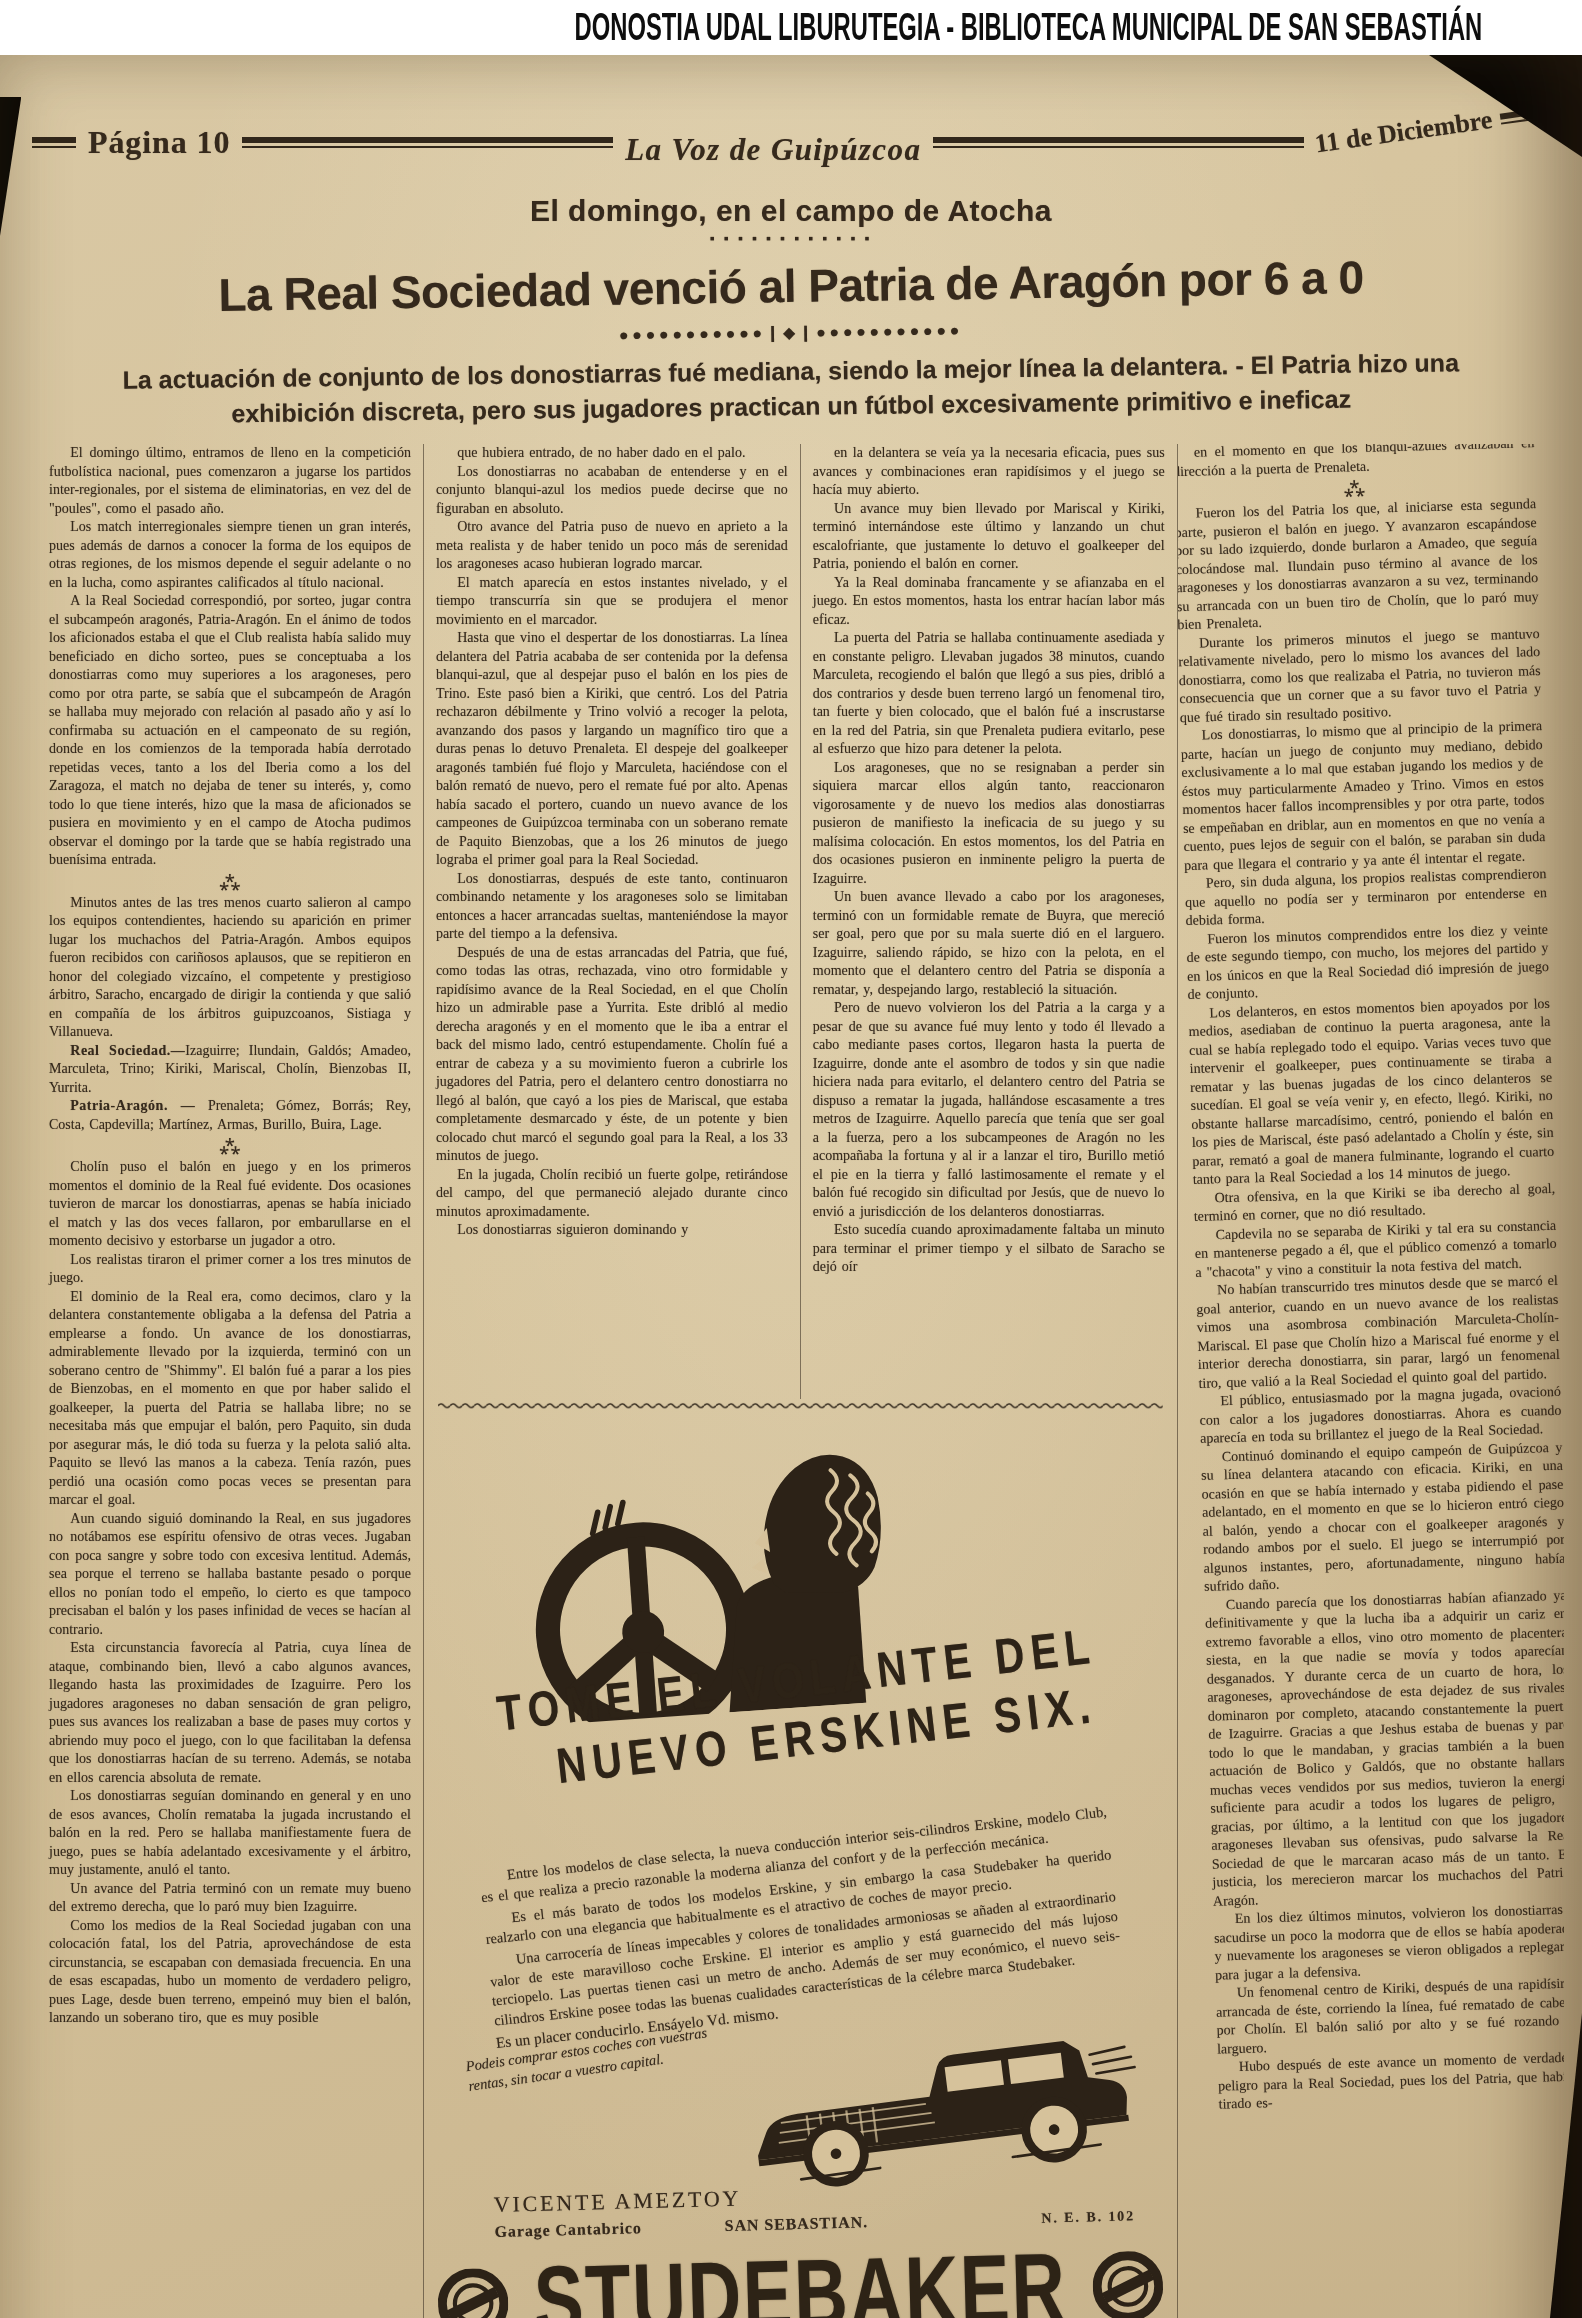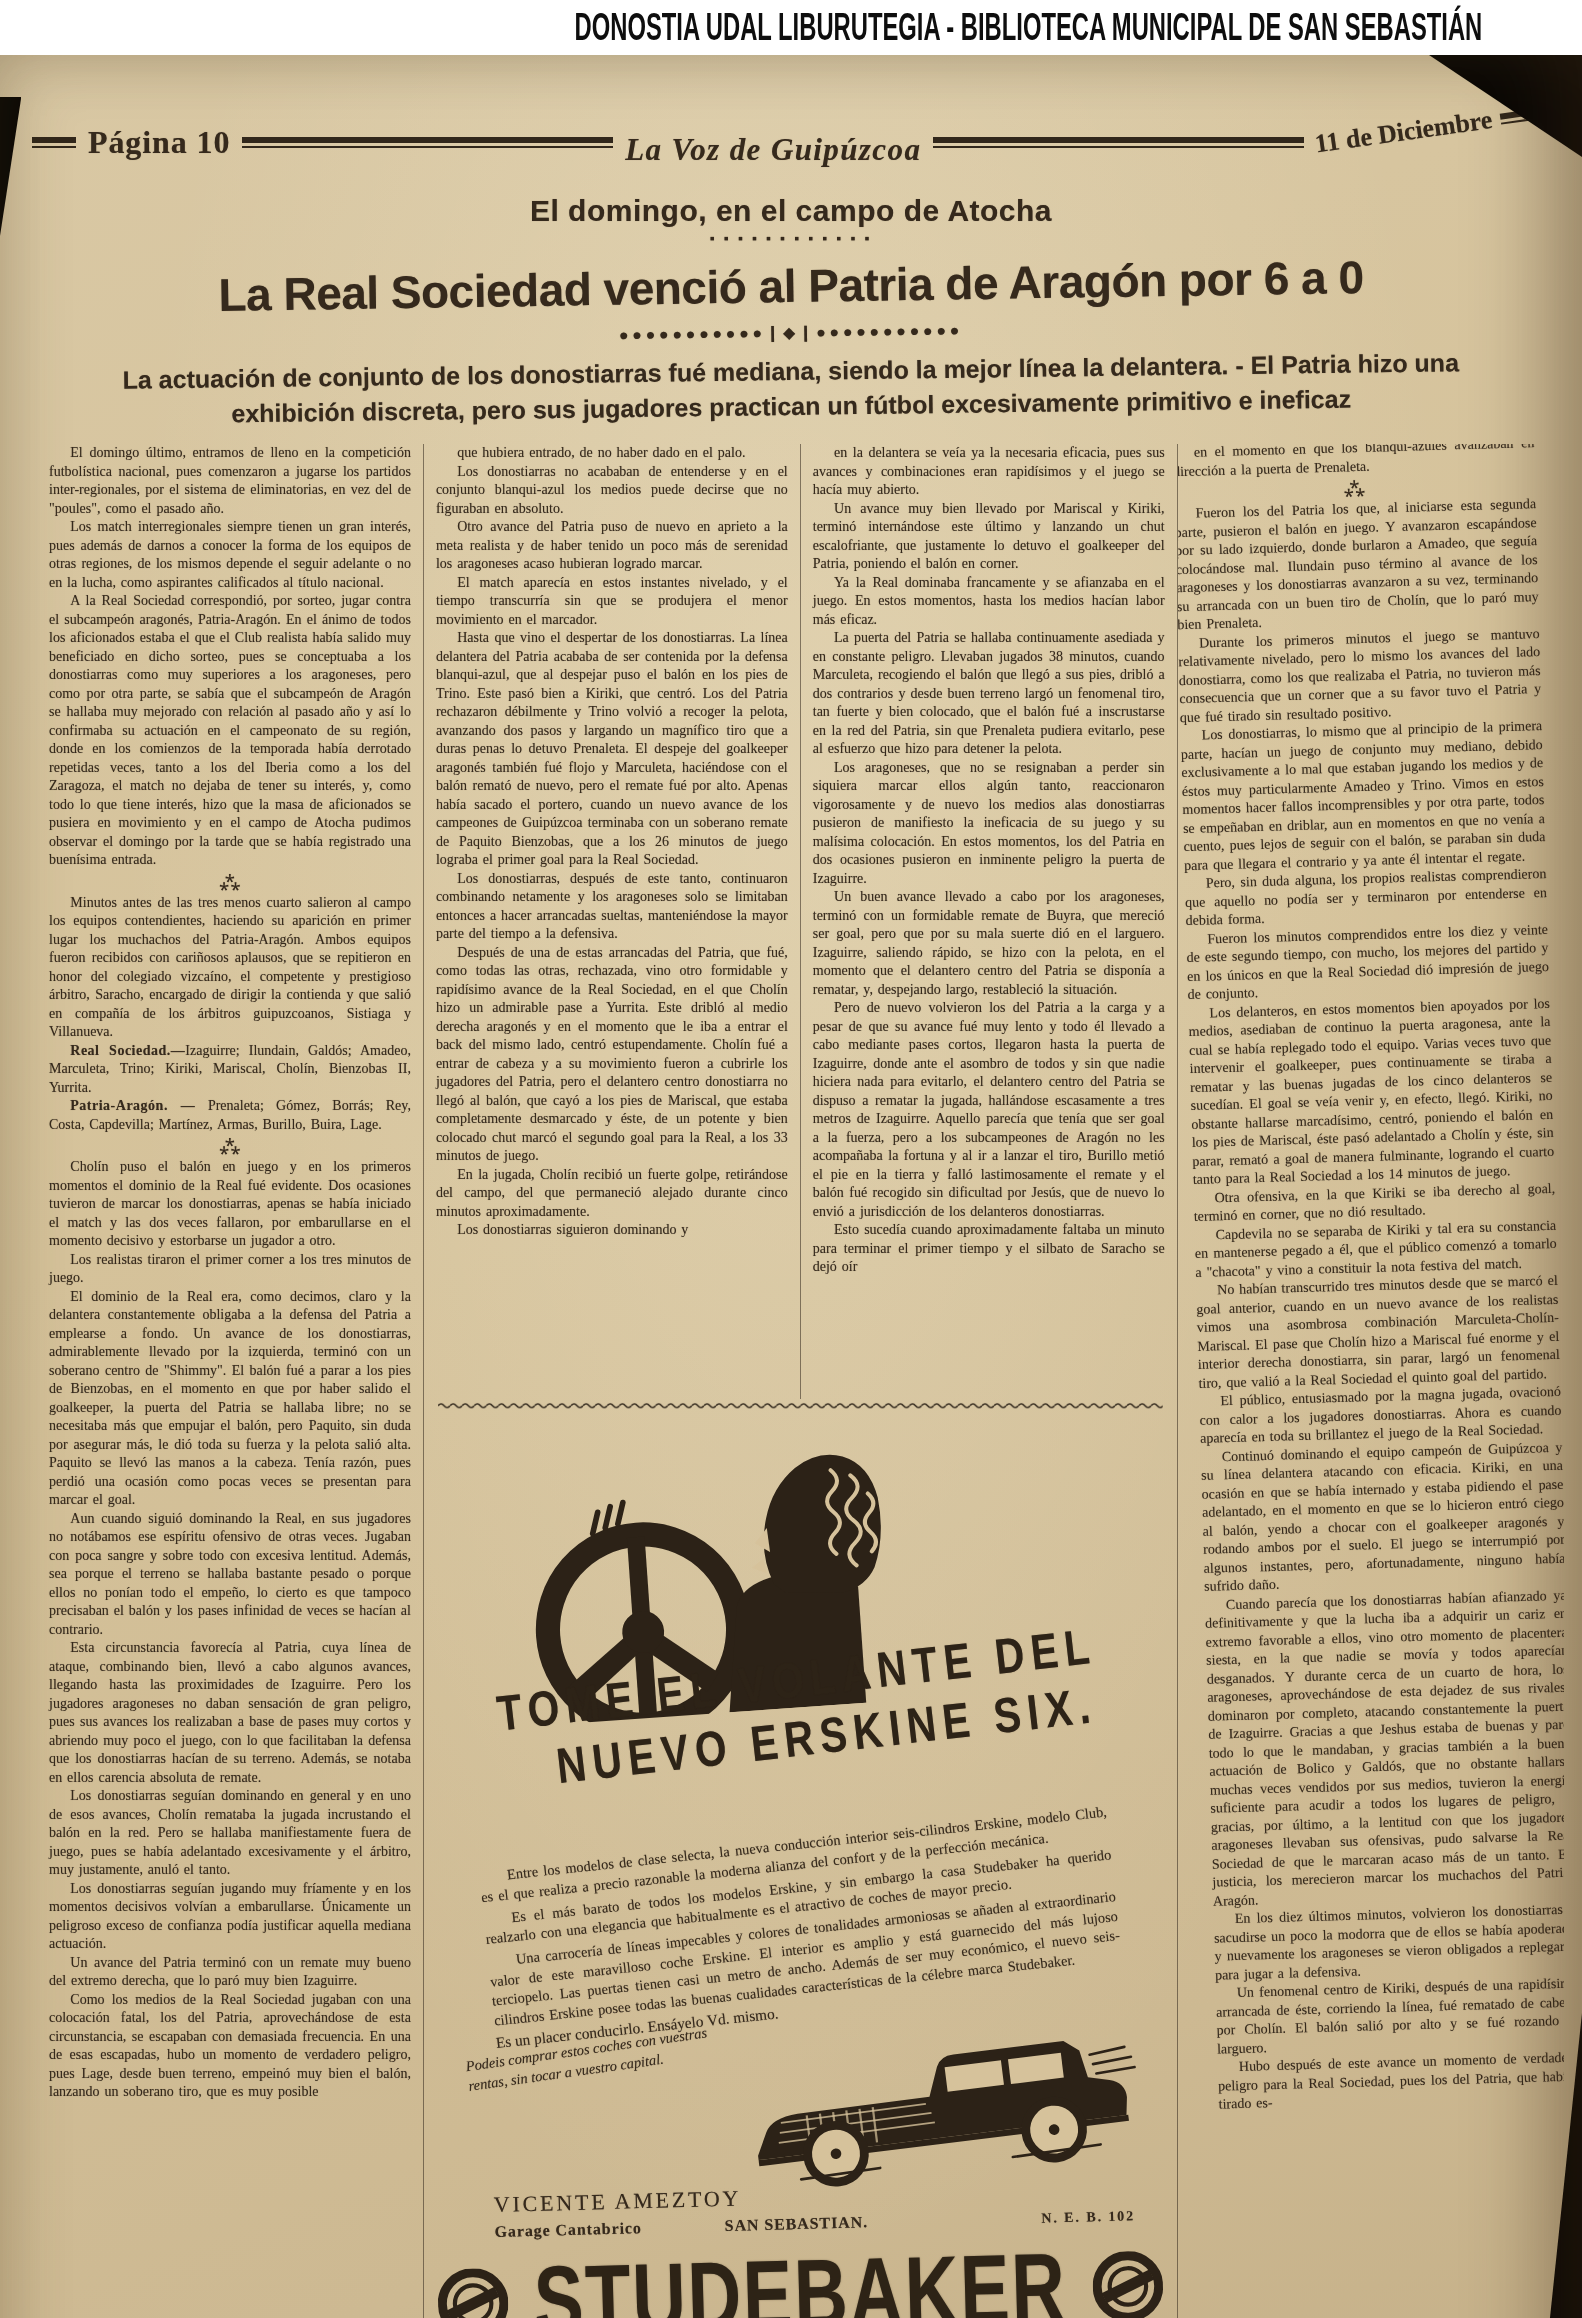--- a/index.html
+++ b/index.html
@@ -130,42 +130,41 @@
         <p>Minutos antes de las tres menos cuarto salieron al campo los equipos contendientes, haciendo su aparición en primer lugar los muchachos del Patria-Aragón. Ambos equipos fueron recibidos con cariñosos aplausos, que se repitieron en honor del colegiado vizcaíno, el competente y prestigioso árbitro, Saracho, encargado de dirigir la contienda y que salió en compañía de los árbitros guipuzcoanos, Sistiaga y Villanueva.</p>
         <p><b>Real Sociedad.—</b>Izaguirre; Ilundain, Galdós; Amadeo, Marculeta, Trino; Kiriki, Mariscal, Cholín, Bienzobas II, Yurrita.</p>
         <p><b>Patria-Aragón. — </b>Prenaleta; Gómez, Borrás; Rey, Costa, Capdevilla; Martínez, Armas, Burillo, Buira, Lage.</p>
         <p class="sep">⁂</p>
         <p>Cholín puso el balón en juego y en los primeros momentos el dominio de la Real fué evidente. Dos ocasiones tuvieron de marcar los donostiarras, apenas se había iniciado el match y las dos veces fallaron, por embarullarse en el momento decisivo y estorbarse un jugador a otro.</p>
         <p>Los realistas tiraron el primer corner a los tres minutos de juego.</p>
         <p>El dominio de la Real era, como decimos, claro y la delantera constantemente obligaba a la defensa del Patria a emplearse a fondo. Un avance de los donostiarras, admirablemente llevado por la izquierda, terminó con un soberano centro de "Shimmy". El balón fué a parar a los pies de Bienzobas, en el momento en que por haber salido el goalkeeper, la puerta del Patria se hallaba libre; no se necesitaba más que empujar el balón, pero Paquito, sin duda por asegurar más, le dió toda su fuerza y la pelota salió alta. Paquito se llevó las manos a la cabeza. Tenía razón, pues perdió una ocasión como pocas veces se presentan para marcar el goal.</p>
         <p>Aun cuando siguió dominando la Real, en sus jugadores no notábamos ese espíritu ofensivo de otras veces. Jugaban con poca sangre y sobre todo con excesiva lentitud. Además, sea porque el terreno se hallaba bastante pesado o porque ellos no ponían todo el empeño, lo cierto es que tampoco precisaban el balón y los pases infinidad de veces se hacían al contrario.</p>
         <p>Esta circunstancia favorecía al Patria, cuya línea de ataque, combinando bien, llevó a cabo algunos avances, llegando hasta las proximidades de Izaguirre. Pero los jugadores aragoneses no daban sensación de gran peligro, pues sus avances los realizaban a base de pases muy cortos y abriendo muy poco el juego, con lo que facilitaban la defensa que los donostiarras hacían de su terreno. Además, se notaba en ellos carencia absoluta de remate.</p>
         <p>Los donostiarras seguían dominando en general y en uno de esos avances, Cholín remataba la jugada incrustando el balón en la red. Pero se hallaba manifiestamente fuera de juego, pues se había adelantado excesivamente y el árbitro, muy justamente, anuló el tanto.</p>
-        <p>Los donostiarras seguían jugando muy fríamente y en los momentos decisivos volvían a embarullarse. Únicamente un peligroso exceso de confianza podía justificar aquella mediana actuación.</p>
         <p>Un avance del Patria terminó con un remate muy bueno del extremo derecha, que lo paró muy bien Izaguirre.</p>
         <p>Como los medios de la Real Sociedad jugaban con una colocación fatal, los del Patria, aprovechándose de esta circunstancia, se escapaban con demasiada frecuencia. En una de esas escapadas, hubo un momento de verdadero peligro, pues Lage, desde buen terreno, empeinó muy bien el balón, lanzando un soberano tiro, que es muy posible</p>
       </div>
 
     <div class="middle">
       <div class="middle-cols">
         <div class="col colA">
             <p>que hubiera entrado, de no haber dado en el palo.</p>
             <p>Los donostiarras no acababan de entenderse y en el conjunto blanqui-azul los medios puede decirse que no figuraban en absoluto.</p>
             <p>Otro avance del Patria puso de nuevo en aprieto a la meta realista y de haber tenido un poco más de serenidad los aragoneses acaso hubieran logrado marcar.</p>
             <p>El match aparecía en estos instantes nivelado, y el tiempo transcurría sin que se produjera el menor movimiento en el marcador.</p>
             <p>Hasta que vino el despertar de los donostiarras. La línea delantera del Patria acababa de ser contenida por la defensa blanqui-azul, que al despejar puso el balón en los pies de Trino. Este pasó bien a Kiriki, que centró. Los del Patria rechazaron débilmente y Trino volvió a recoger la pelota, avanzando dos pasos y largando un magnífico tiro que a duras penas lo detuvo Prenaleta. El despeje del goalkeeper aragonés también fué flojo y Marculeta, haciéndose con el balón remató de nuevo, pero el remate fué por alto. Apenas había sacado el portero, cuando un nuevo avance de los campeones de Guipúzcoa terminaba con un soberano remate de Paquito Bienzobas, que a los 26 minutos de juego lograba el primer goal para la Real Sociedad.</p>
             <p>Los donostiarras, después de este tanto, continuaron combinando netamente y los aragoneses solo se limitaban entonces a hacer arrancadas sueltas, manteniéndose la mayor parte del tiempo a la defensiva.</p>
             <p>Después de una de estas arrancadas del Patria, que fué, como todas las otras, rechazada, vino otro formidable y rapidísimo avance de la Real Sociedad, en el que Cholín hizo un admirable pase a Yurrita. Este dribló al medio derecha aragonés y en el momento que le iba a entrar el back del mismo lado, centró estupendamente. Cholín fué a entrar de cabeza y a su movimiento fueron a cubrirle los jugadores del Patria, pero el delantero centro donostiarra no llegó al balón, que cayó a los pies de Mariscal, que estaba completamente desmarcado y éste, de un potente y bien colocado chut marcó el segundo goal para la Real, a los 33 minutos de juego.</p>
             <p>En la jugada, Cholín recibió un fuerte golpe, retirándose del campo, del que permaneció alejado durante cinco minutos aproximadamente.</p>
             <p>Los donostiarras siguieron dominando y</p>
           </div>
         <div class="col">
             <p>en la delantera se veía ya la necesaria eficacia, pues sus avances y combinaciones eran rapidísimos y el juego se hacía muy abierto.</p>
             <p>Un avance muy bien llevado por Mariscal y Kiriki, terminó internándose este último y lanzando un chut escalofriante, que justamente lo detuvo el goalkeeper del Patria, poniendo el balón en corner.</p>
-            <p>Ya la Real dominaba francamente y se afianzaba en el juego. En estos momentos, hasta los medios hacían labor más eficaz.</p>
+            <p>Ya la Real dominaba francamente y se afianzaba en el juego. En estos momentos, hasta los entrar hacían labor más eficaz.</p>
             <p>La puerta del Patria se hallaba continuamente asediada y en constante peligro. Llevaban jugados 38 minutos, cuando Marculeta, recogiendo el balón que llegó a sus pies, dribló a dos contrarios y desde buen terreno largó un fenomenal tiro, tan fuerte y bien colocado, que el balón fué a inscrustarse en la red del Patria, sin que Prenaleta pudiera evitarlo, pese al esfuerzo que hizo para detener la pelota.</p>
             <p>Los aragoneses, que no se resignaban a perder sin siquiera marcar ellos algún tanto, reaccionaron vigorosamente y de nuevo los medios alas donostiarras pusieron de manifiesto la ineficacia de su juego y su malísima colocación. En estos momentos, los del Patria en dos ocasiones pusieron en inminente peligro la puerta de Izaguirre.</p>
             <p>Un buen avance llevado a cabo por los aragoneses, terminó con un formidable remate de Buyra, que mereció ser goal, pero que por su mala suerte dió en el larguero. Izaguirre, saliendo rápido, se hizo con la pelota, en el momento que el delantero centro del Patria se disponía a rematar, y, despejando largo, restableció la situación.</p>
             <p>Pero de nuevo volvieron los del Patria a la carga y a pesar de que su avance fué muy lento y todo él llevado a cabo mediante pases cortos, llegaron hasta la puerta de Izaguirre, donde ante el asombro de todos y sin que nadie hiciera nada para evitarlo, el delantero centro del Patria se dispuso a rematar la jugada, hallándose escasamente a tres metros de Izaguirre. Aquello parecía que tenía que ser goal a la fuerza, pero a los subcampeones de Aragón no les acompañaba la fortuna y al ir a lanzar el tiro, Burillo metió el pie en la tierra y falló lastimosamente el remate y el balón fué recogido sin dificultad por Jesús, que de nuevo lo envió a jurisdicción de los delanteros donostiarras.</p>
             <p>Esto sucedía cuando aproximadamente faltaba un minuto para terminar el primer tiempo y el silbato de Saracho se dejó oír</p>
           </div>
       </div>
 
       <div class="ad">
         <svg class="ad-wave" preserveAspectRatio="none" viewBox="0 0 1558.73 16" width="723" height="7.4">

